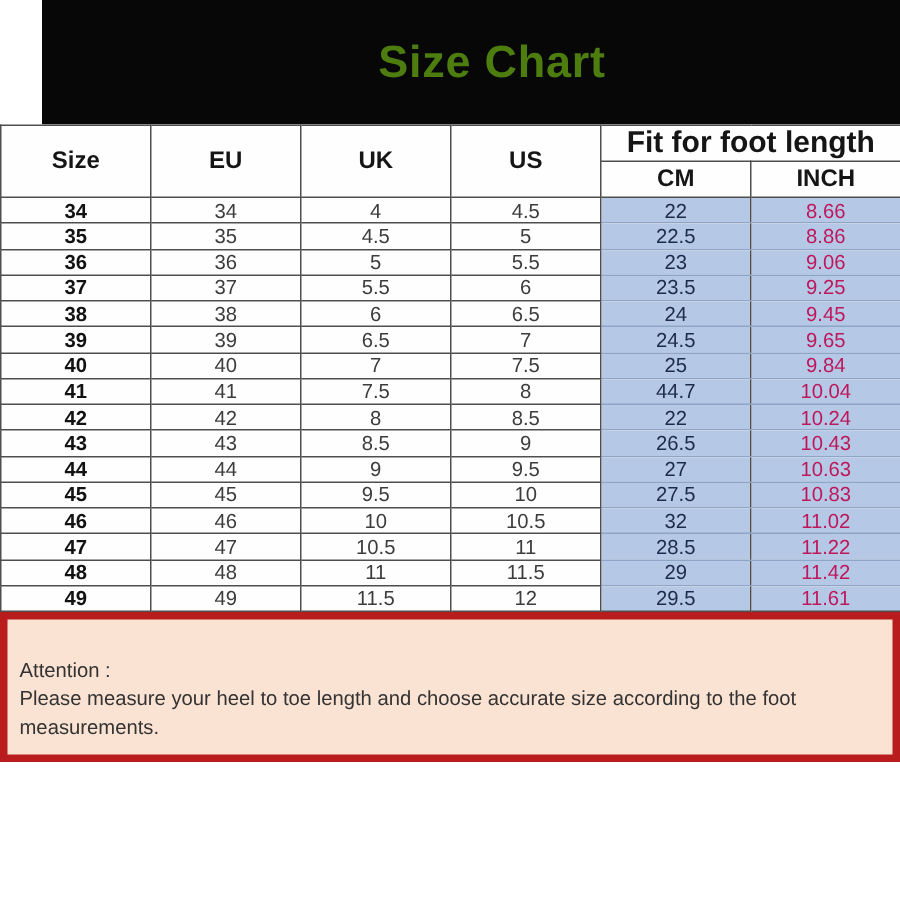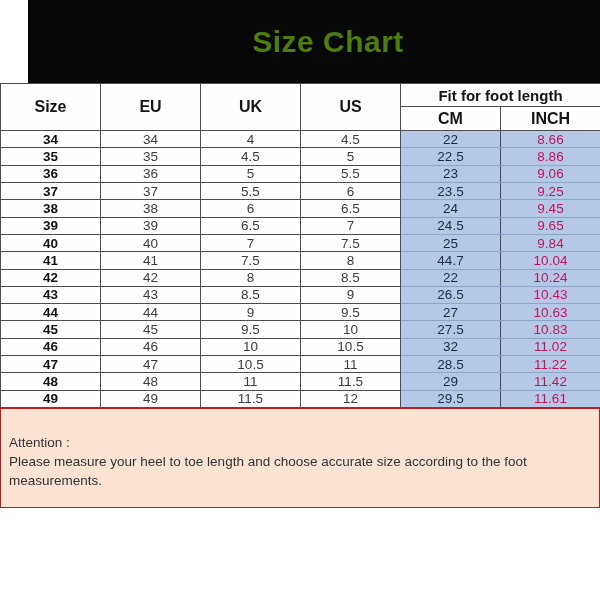--- a/index.html
+++ b/index.html
@@ -31,35 +31,35 @@
     border:1px solid #4e4e4e;
     text-align:center; vertical-align:middle;
     padding:0; overflow:hidden;
   }
   thead tr.fit-row  { height:23px; }
   thead tr.sub-row  { height:24px; }
   thead th {
     font-size:16px; font-weight:bold; color:#151515;
     background:#fefefe;
   }
-  thead th.fit-span { font-size:15px; }
+  thead th.fit-span { font-size:20px; }
   tbody td { font-size:13.5px; color:#3c3c3c; background:#fefefe; }
   tbody td.size { font-weight:bold; color:#121212; }
   tbody td.fit  { background:#b5c8e5; }
   tbody td.cm   { font-weight:normal; color:#1b2b4d; }
   tbody td.inch { color:#be185d; }
   
   tbody tr:not(:last-child) td.fit { border-bottom:1px solid #8fa5c8; }
 
   
   .attention {
     box-sizing:border-box;
     width:600px; height:100px;
     background:#fbe3d4;
-    border:1px solid #b91c1c;
+    border:5px solid #b91c1c;
     padding:24px 10px 0 8px;
     font-size:13.5px; line-height:19px; color:#333333;
   }
 </style>
 </head>
 <body>
 
 <div class="page">
 
   <div class="title-block">

